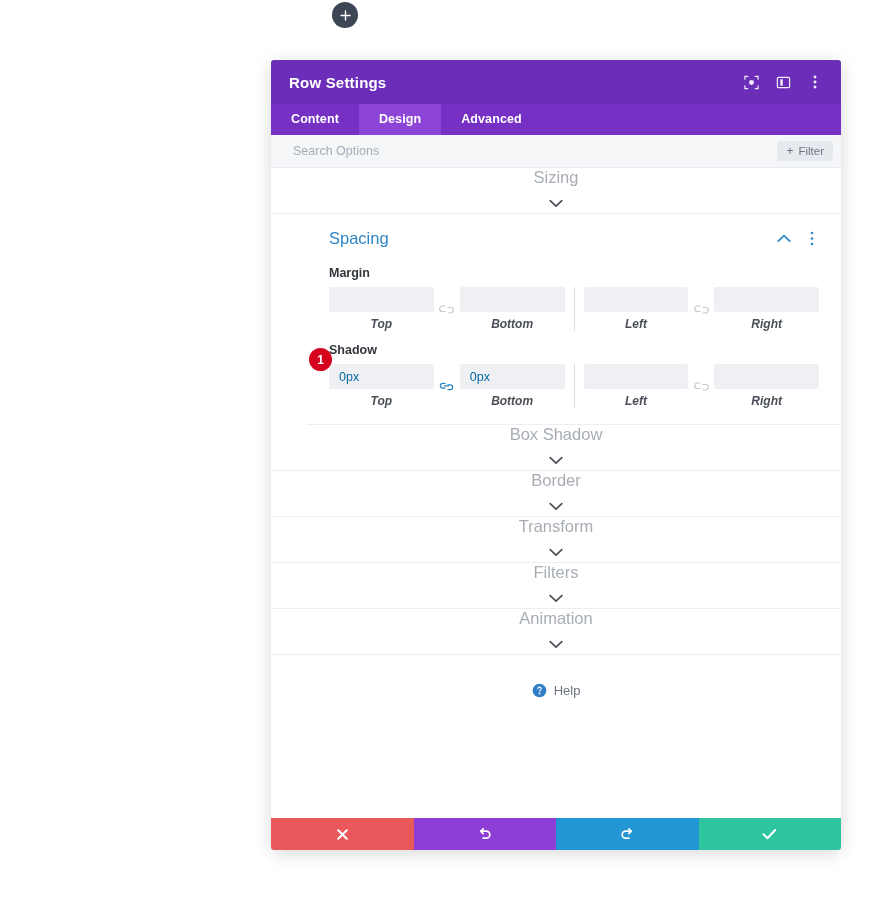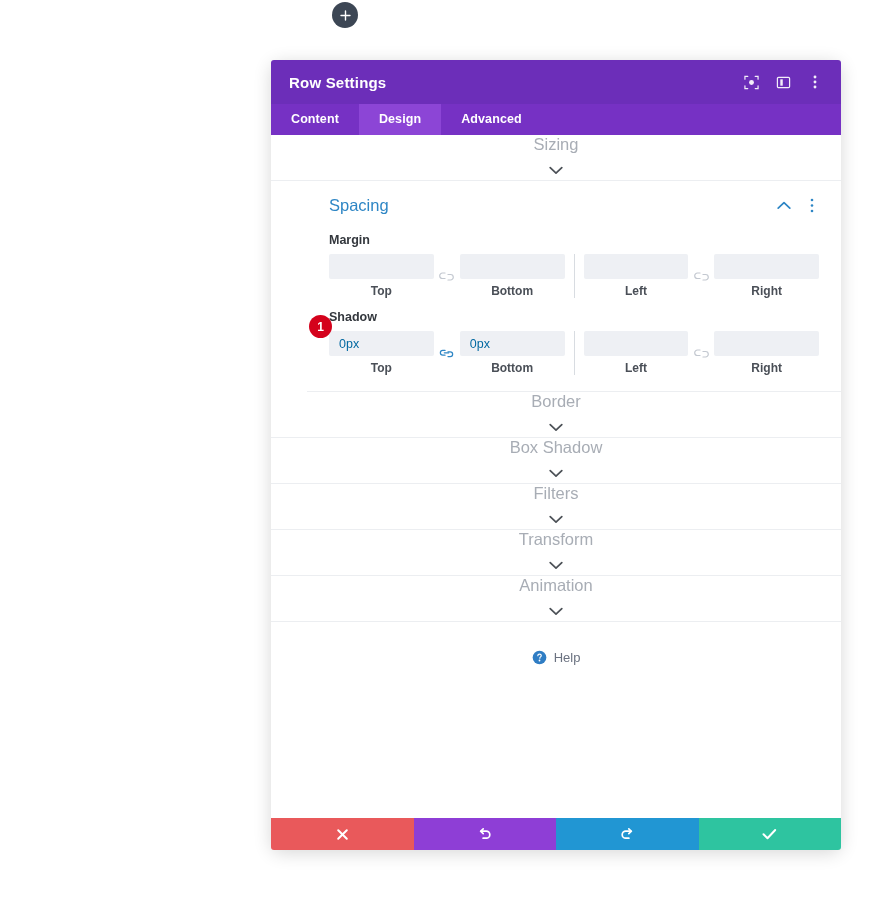--- a/index.html
+++ b/index.html
@@ -113,21 +113,21 @@
   .cell { flex: 1 1 0; }
   .inp {
     width: 100%; height: 25px; background: #eef0f4;
     border: 0; outline: none; border-radius: 2px;
     padding: 0 10px; font-size: 12.5px; color: #0369a1;
     font-family: "Liberation Sans", sans-serif;
   }
   .inp::placeholder { color: transparent; }
   .cell-lab {
     text-align: center; font-size: 12px; color: #4a4f57;
-    font-weight: bold; margin-top: 5px;
+    font-weight: bold; margin-top: 5px; font-style: italic;
   }
   .linkicon {
     width: 26px; flex: 0 0 26px; display: flex;
     align-items: center; justify-content: center;
     color: #c3c8d0; cursor: pointer;
   }
   .linkicon.on { color: #2e86c5; }
   .linkicon svg { display: block; }
 
   .badge {
@@ -218,20 +218,27 @@
           </span>
         </div>
       </div>
 
       <div class="tabs">
         <div class="tab">Content</div>
         <div class="tab active">Design</div>
         <div class="tab">Advanced</div>
       </div>
 
+      <div class="searchbar">
+        <input class="search-input" type="text" placeholder="Search Options" style="">
+        <button class="filter-btn">
+          <span class="plus">+</span>
+          <span>Filter</span>
+        </button>
+      </div>
 
       <div class="modal-body">
 
         <div class="acc-row">
           <div class="acc-label">Sizing</div>
           <span class="chev">
             <svg width="14" height="9" viewBox="0 0 14 9" fill="none">
               <path d="M1.2 1.6L7 7.2l5.8-5.6" stroke="#4c5157" stroke-width="1.7" stroke-linecap="round" stroke-linejoin="round"></path>
             </svg>
           </span>
@@ -331,48 +338,48 @@
                 <div class="cell">
                   <input class="inp" type="text" value="" style="">
                   <div class="cell-lab">Right</div>
                 </div>
               </div>
             </div>
           </div>
         </div>
 
         <div class="acc-row">
+          <div class="acc-label">Box Shadow</div>
+          <span class="chev">
+            <svg width="14" height="9" viewBox="0 0 14 9" fill="none">
+              <path d="M1.2 1.6L7 7.2l5.8-5.6" stroke="#4c5157" stroke-width="1.7" stroke-linecap="round" stroke-linejoin="round"></path>
+            </svg>
+          </span>
+        </div>
+
+        <div class="acc-row">
           <div class="acc-label">Border</div>
           <span class="chev">
             <svg width="14" height="9" viewBox="0 0 14 9" fill="none">
               <path d="M1.2 1.6L7 7.2l5.8-5.6" stroke="#4c5157" stroke-width="1.7" stroke-linecap="round" stroke-linejoin="round"></path>
             </svg>
           </span>
         </div>
 
         <div class="acc-row">
-          <div class="acc-label">Box Shadow</div>
+          <div class="acc-label">Transform</div>
           <span class="chev">
             <svg width="14" height="9" viewBox="0 0 14 9" fill="none">
               <path d="M1.2 1.6L7 7.2l5.8-5.6" stroke="#4c5157" stroke-width="1.7" stroke-linecap="round" stroke-linejoin="round"></path>
             </svg>
           </span>
         </div>
 
         <div class="acc-row">
           <div class="acc-label">Filters</div>
-          <span class="chev">
-            <svg width="14" height="9" viewBox="0 0 14 9" fill="none">
-              <path d="M1.2 1.6L7 7.2l5.8-5.6" stroke="#4c5157" stroke-width="1.7" stroke-linecap="round" stroke-linejoin="round"></path>
-            </svg>
-          </span>
-        </div>
-
-        <div class="acc-row">
-          <div class="acc-label">Transform</div>
           <span class="chev">
             <svg width="14" height="9" viewBox="0 0 14 9" fill="none">
               <path d="M1.2 1.6L7 7.2l5.8-5.6" stroke="#4c5157" stroke-width="1.7" stroke-linecap="round" stroke-linejoin="round"></path>
             </svg>
           </span>
         </div>
 
         <div class="acc-row">
           <div class="acc-label">Animation</div>
           <span class="chev">

